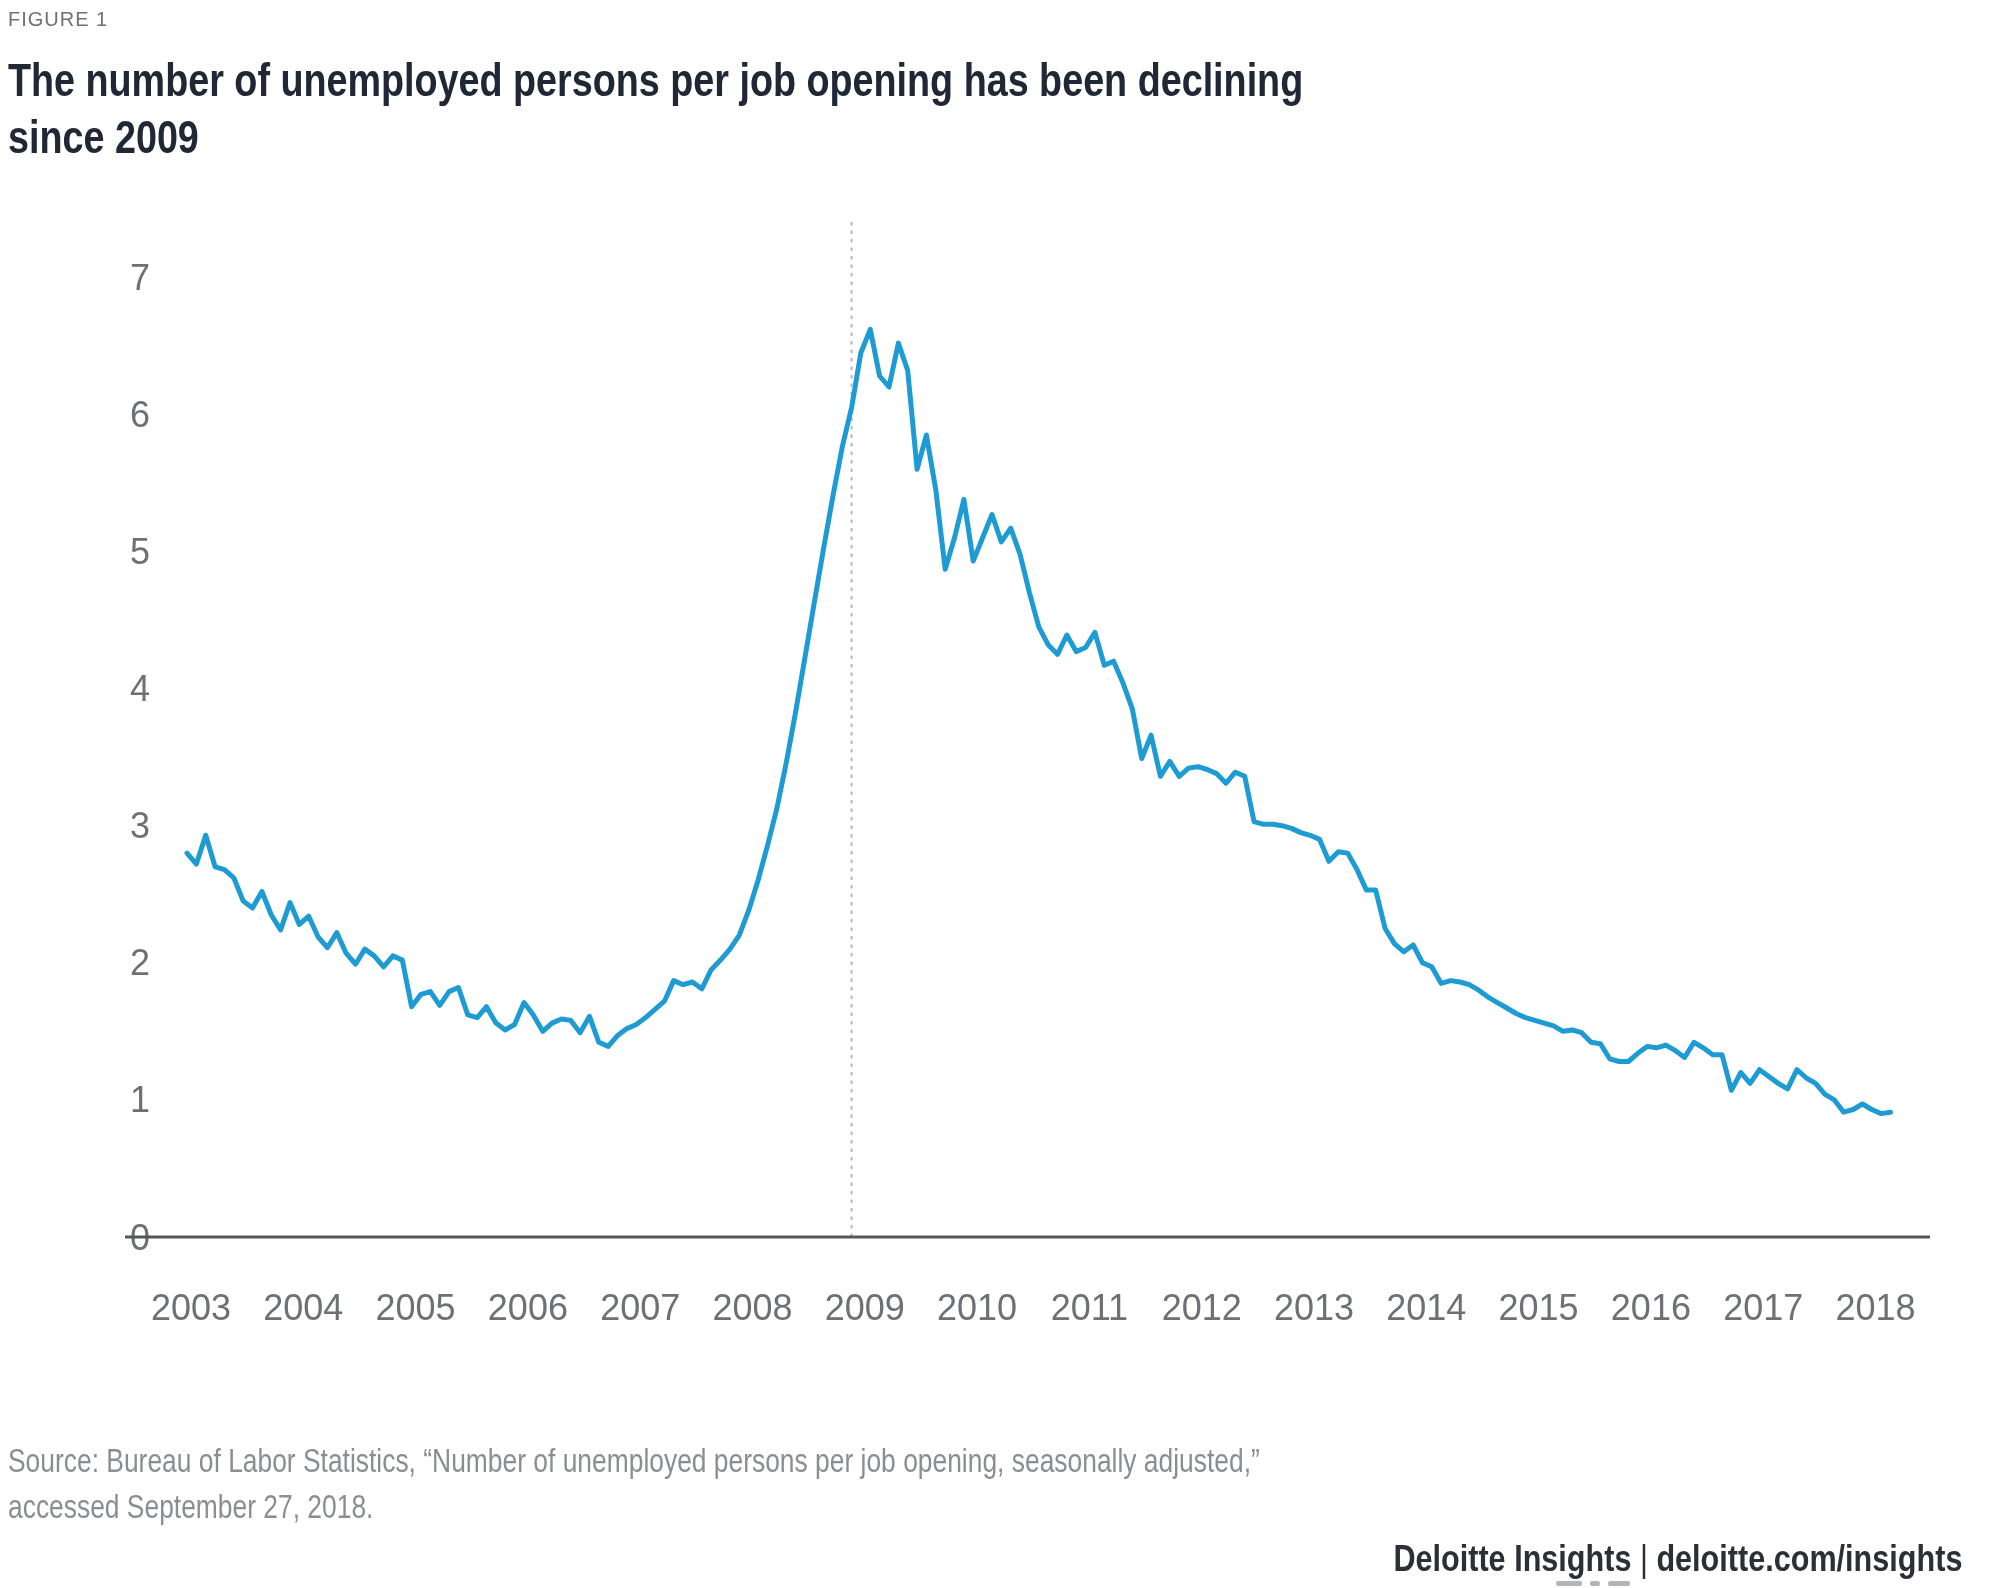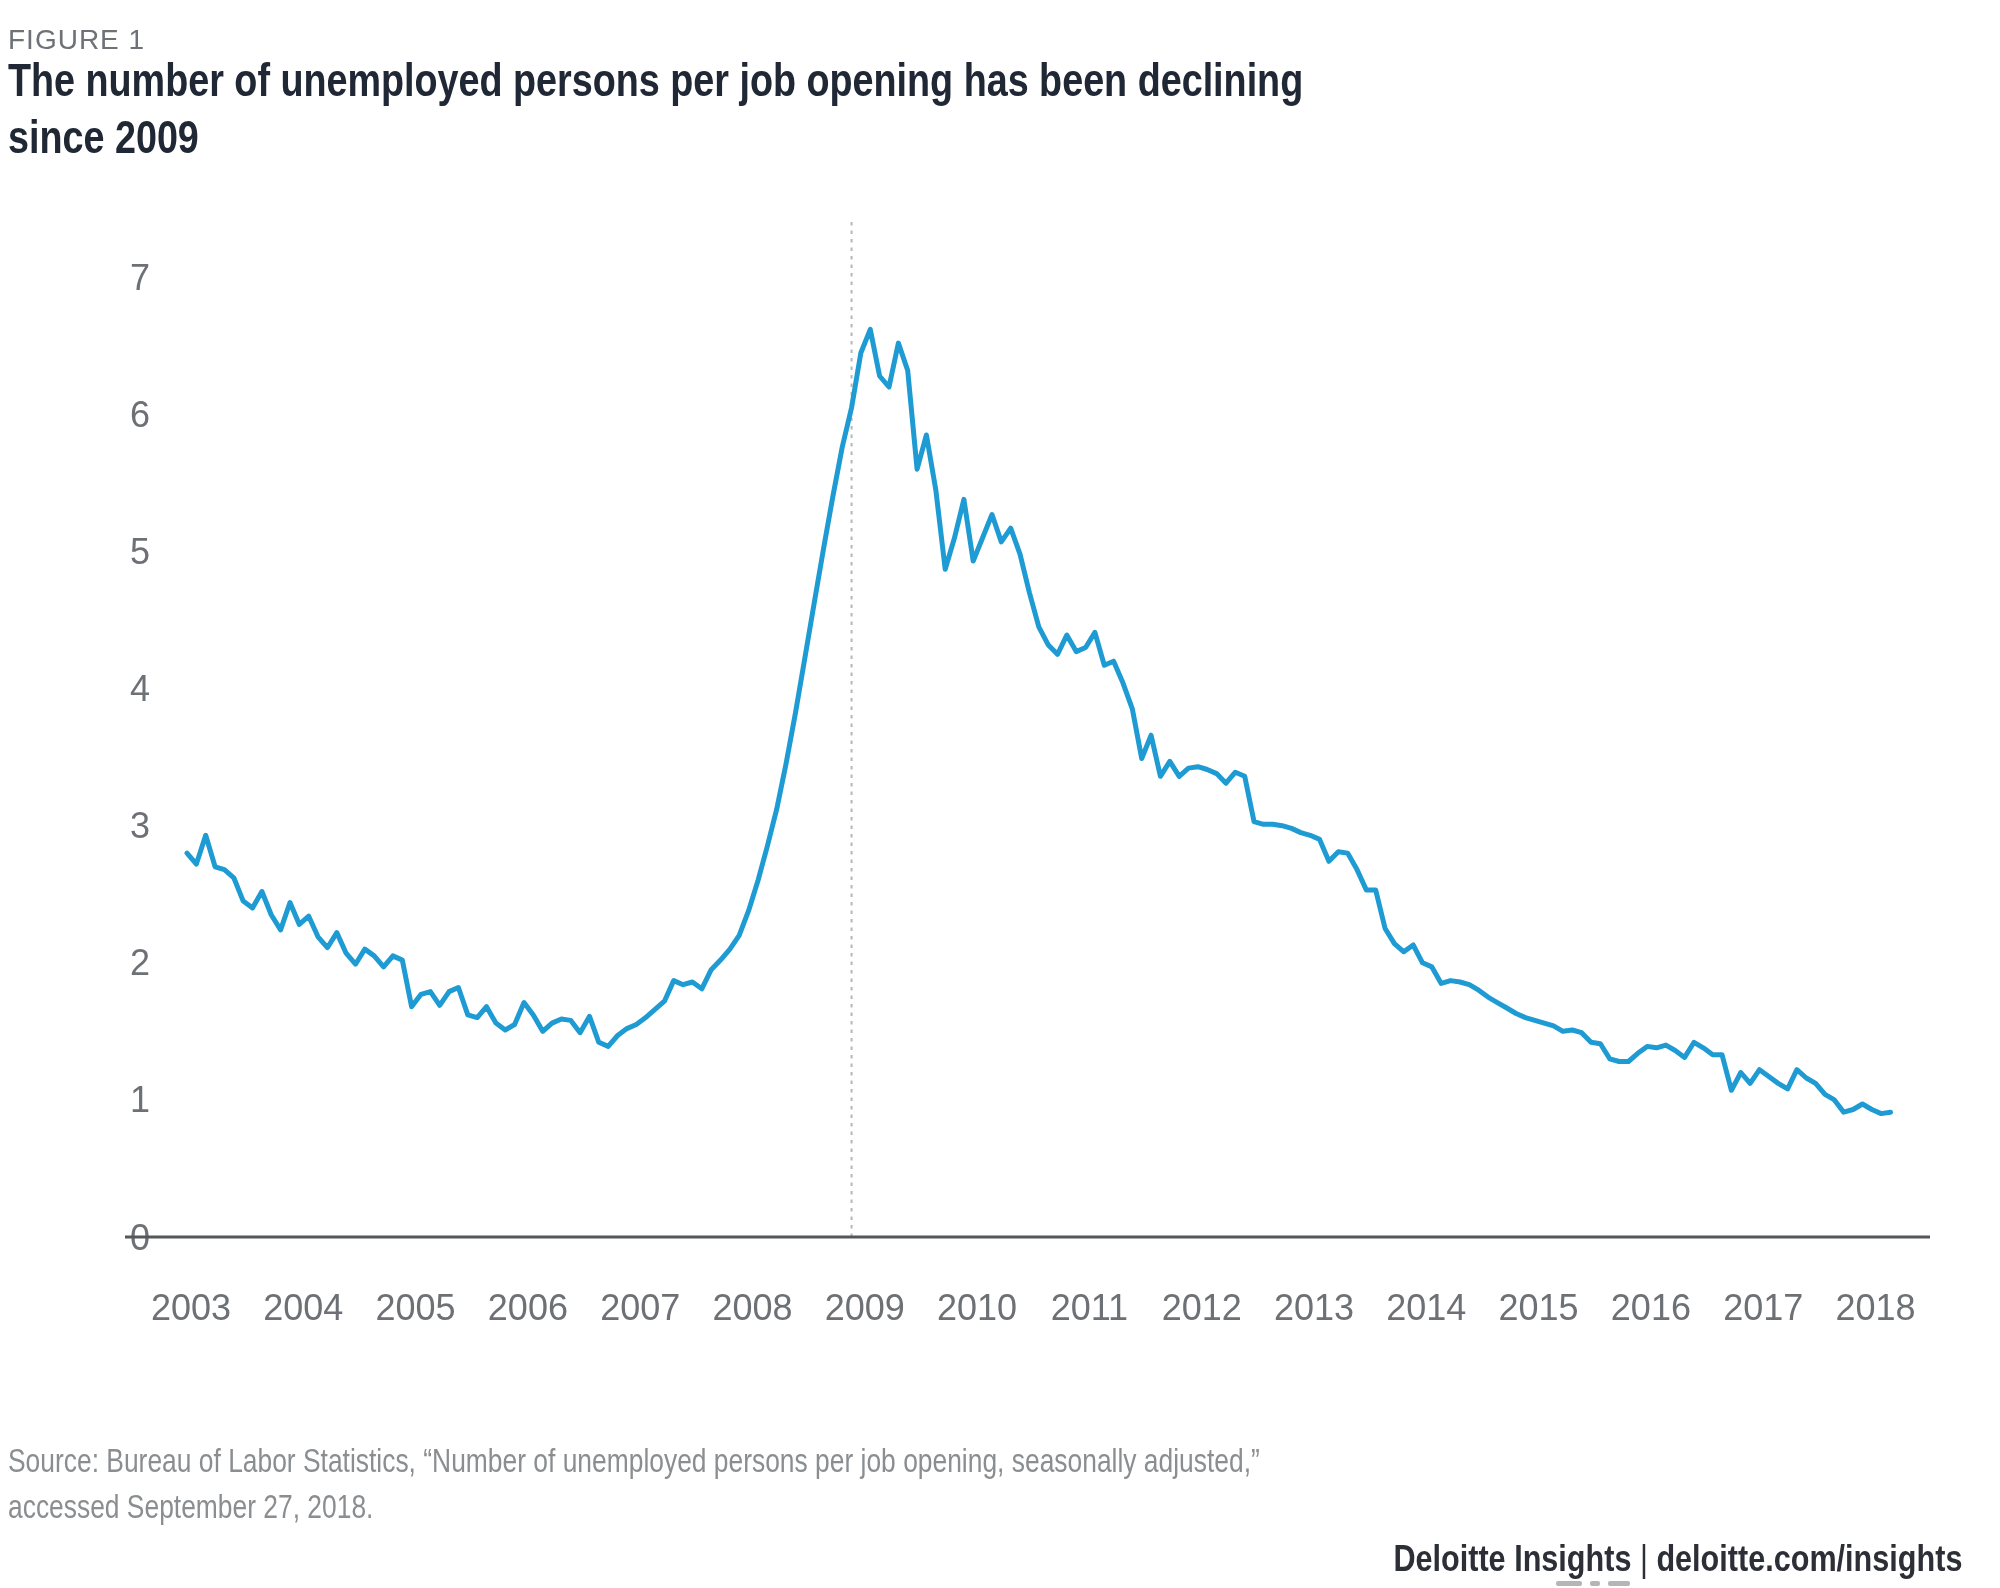--- a/index.html
+++ b/index.html
@@ -4,22 +4,22 @@
 <style>
   html,body{margin:0;padding:0;background:#ffffff;}
   .page{
     position:relative;
     width:2000px;height:1588px;
     background:#ffffff;
     font-family:"Liberation Sans", sans-serif;
     overflow:hidden;
   }
   .figure-label{
-    position:absolute;left:8px;top:24px;
-    font-size:28px;letter-spacing:1px;
+    position:absolute;left:8px;top:8px;
+    font-size:20px;letter-spacing:1px;
     color:#6e7175;
   }
   .title{
     position:absolute;left:8px;top:52px;
     font-size:46px;font-weight:700;line-height:57px;
     color:#212835;
     transform:scaleX(0.82);transform-origin:0 0;
     white-space:nowrap;
   }
   .chart-svg{position:absolute;left:0;top:0;}

